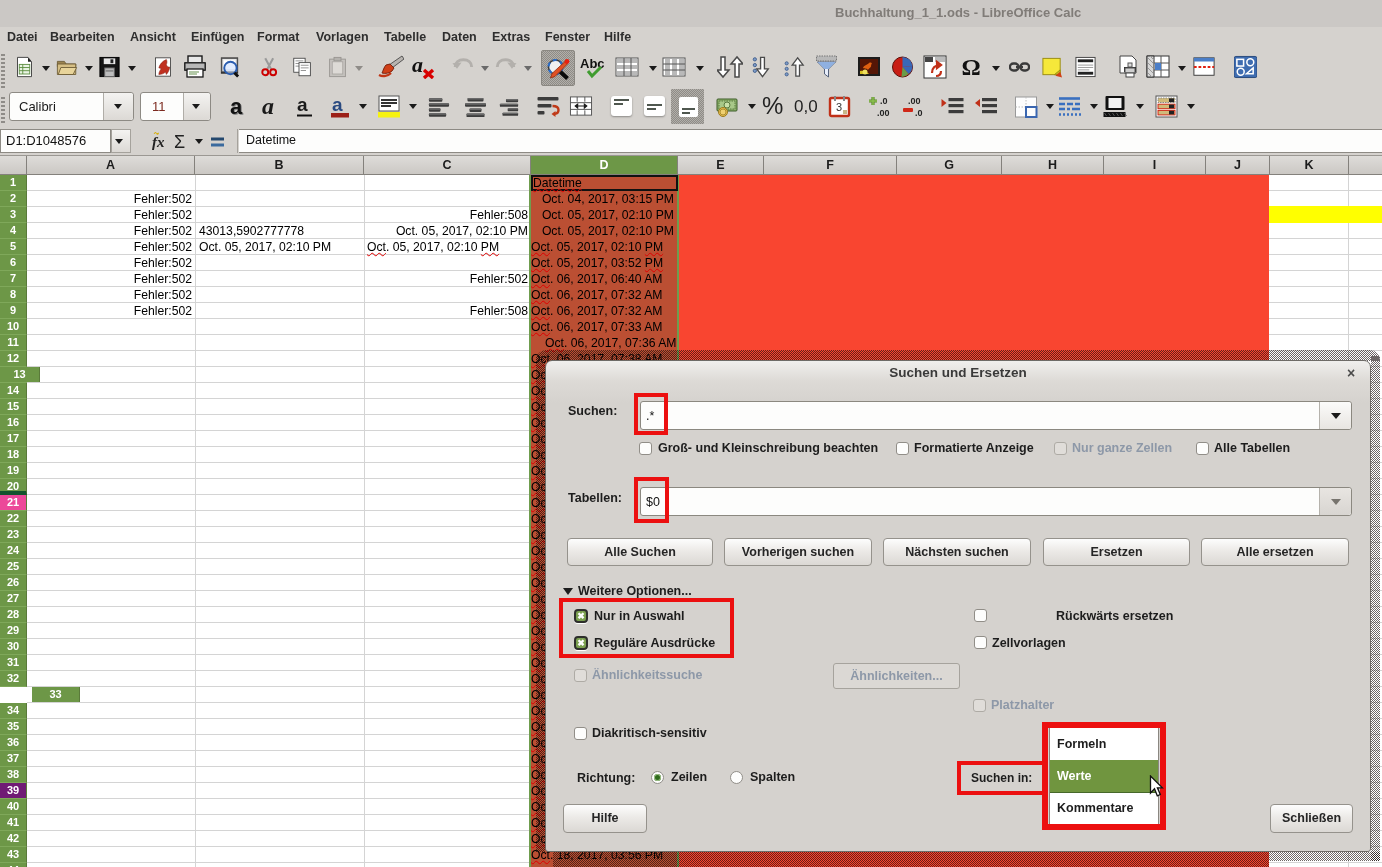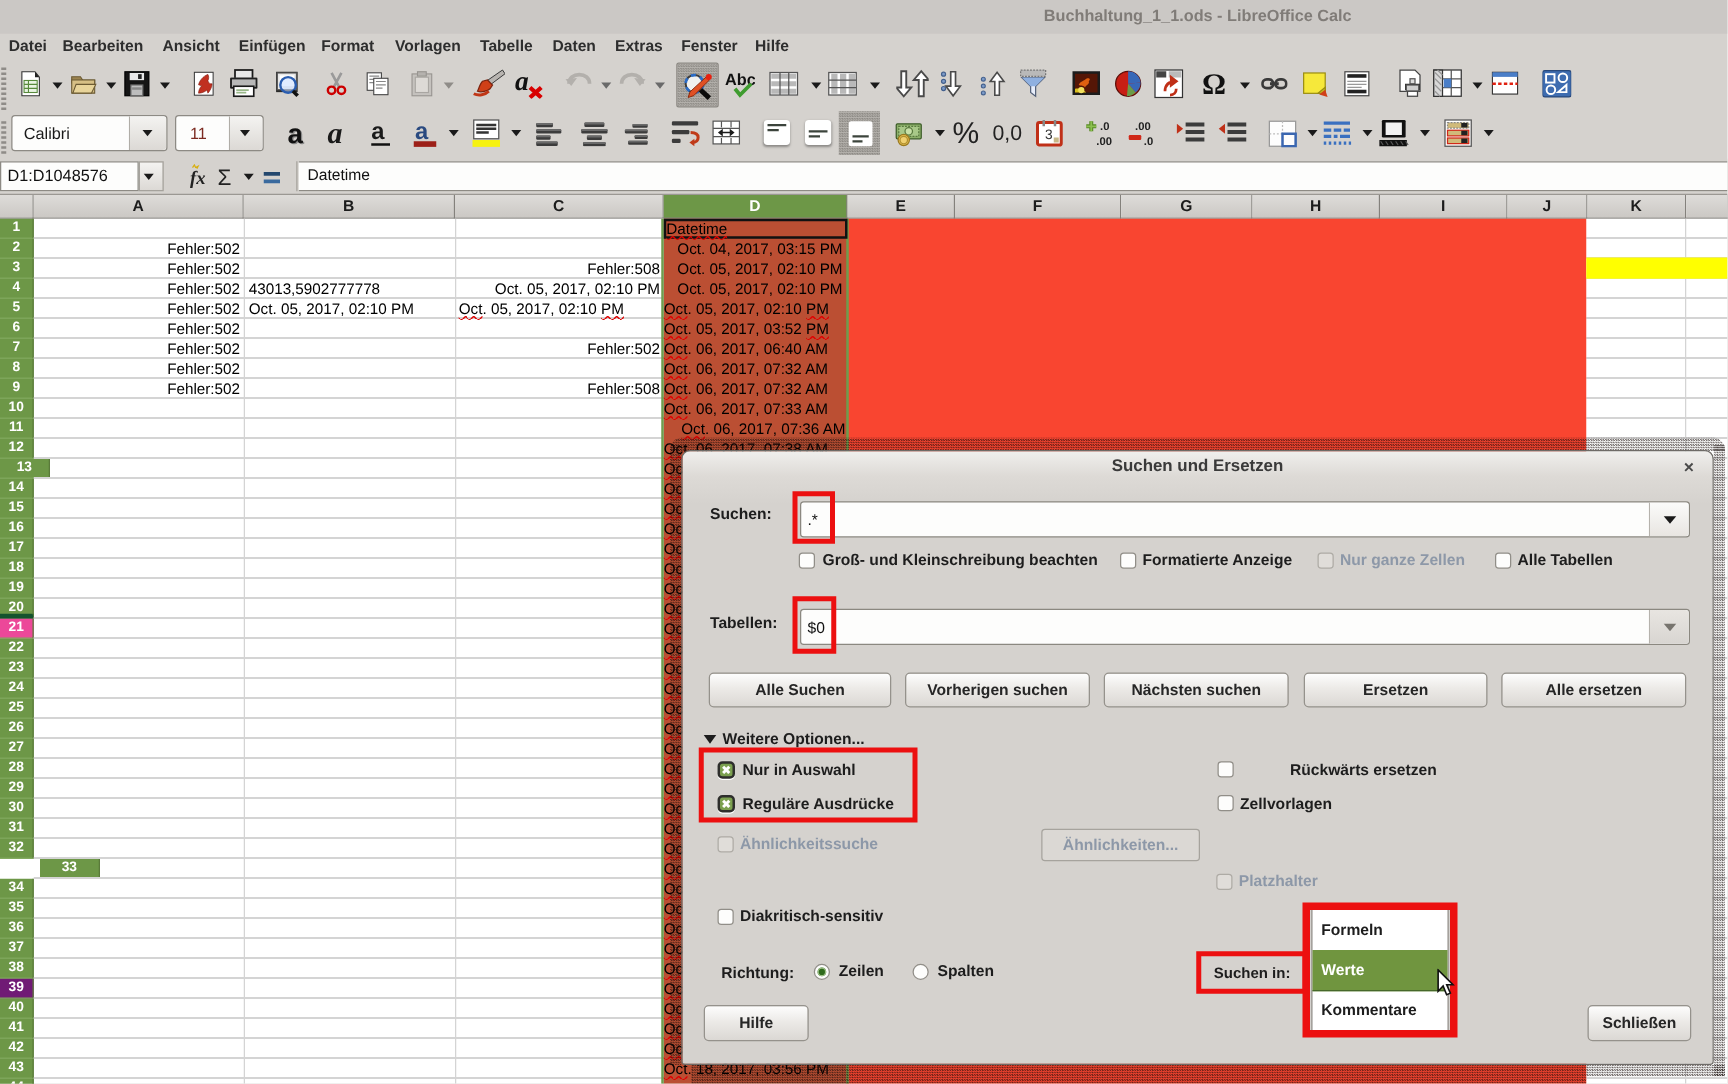--- a/index.html
+++ b/index.html
@@ -578,21 +578,21 @@
 <div class="btn" style="left:883px;top:538px;width:148px;height:28px;line-height:26px;z-index:51;">Nächsten suchen</div>
 <div class="btn" style="left:1043px;top:538px;width:147px;height:28px;line-height:26px;z-index:51;">Ersetzen</div>
 <div class="btn" style="left:1201px;top:538px;width:148px;height:28px;line-height:26px;z-index:51;">Alle ersetzen</div>
 <div class="ab" style="z-index:51;left:563px;top:588px;width:0;height:0;border-left:5px solid transparent;border-right:5px solid transparent;border-top:7px solid #1d1d1d;"></div>
 <div class="lbl" style="left:578px;top:584px;z-index:51;">Weitere Optionen...</div>
 <div class="chkg" style="left:574px;top:609px;z-index:51;">✖</div>
 <div class="lbl" style="left:594px;top:609px;z-index:51;">Nur in Auswahl</div>
 <div class="chkg" style="left:574px;top:636px;z-index:51;">✖</div>
 <div class="lbl" style="left:594px;top:636px;z-index:51;">Reguläre Ausdrücke</div>
 <div class="chk" style="left:974px;top:609px;z-index:51;"></div>
-<div class="lbl" style="left:992px;top:609px;z-index:51;padding-left:40px;">Rückwärts ersetzen</div>
+<div class="lbl" style="left:1016px;top:609px;z-index:51;padding-left:40px;">Rückwärts ersetzen</div>
 <div class="chk" style="left:974px;top:636px;z-index:51;"></div>
 <div class="lbl" style="left:992px;top:636px;z-index:51;">Zellvorlagen</div>
 <div class="chkd" style="left:574px;top:669px;z-index:51;"></div>
 <div class="lbl dis" style="left:592px;top:668px;z-index:51;">Ähnlichkeitssuche</div>
 <div class="ab" style="z-index:51;left:833px;top:663px;width:127px;height:26px;background:#dbd8d4;border:1px solid #a6a39d;border-radius:3px;box-sizing:border-box;font-size:12.5px;font-weight:700;color:#8d98a8;text-align:center;line-height:24px;">Ähnlichkeiten...</div>
 <div class="chkd" style="left:973px;top:699px;z-index:51;"></div>
 <div class="lbl dis" style="left:991px;top:698px;z-index:51;">Platzhalter</div>
 <div class="chk" style="left:574px;top:727px;z-index:51;"></div>
 <div class="lbl" style="left:592px;top:726px;z-index:51;">Diakritisch-sensitiv</div>
 <div class="lbl" style="left:577px;top:771px;z-index:51;">Richtung:</div>

